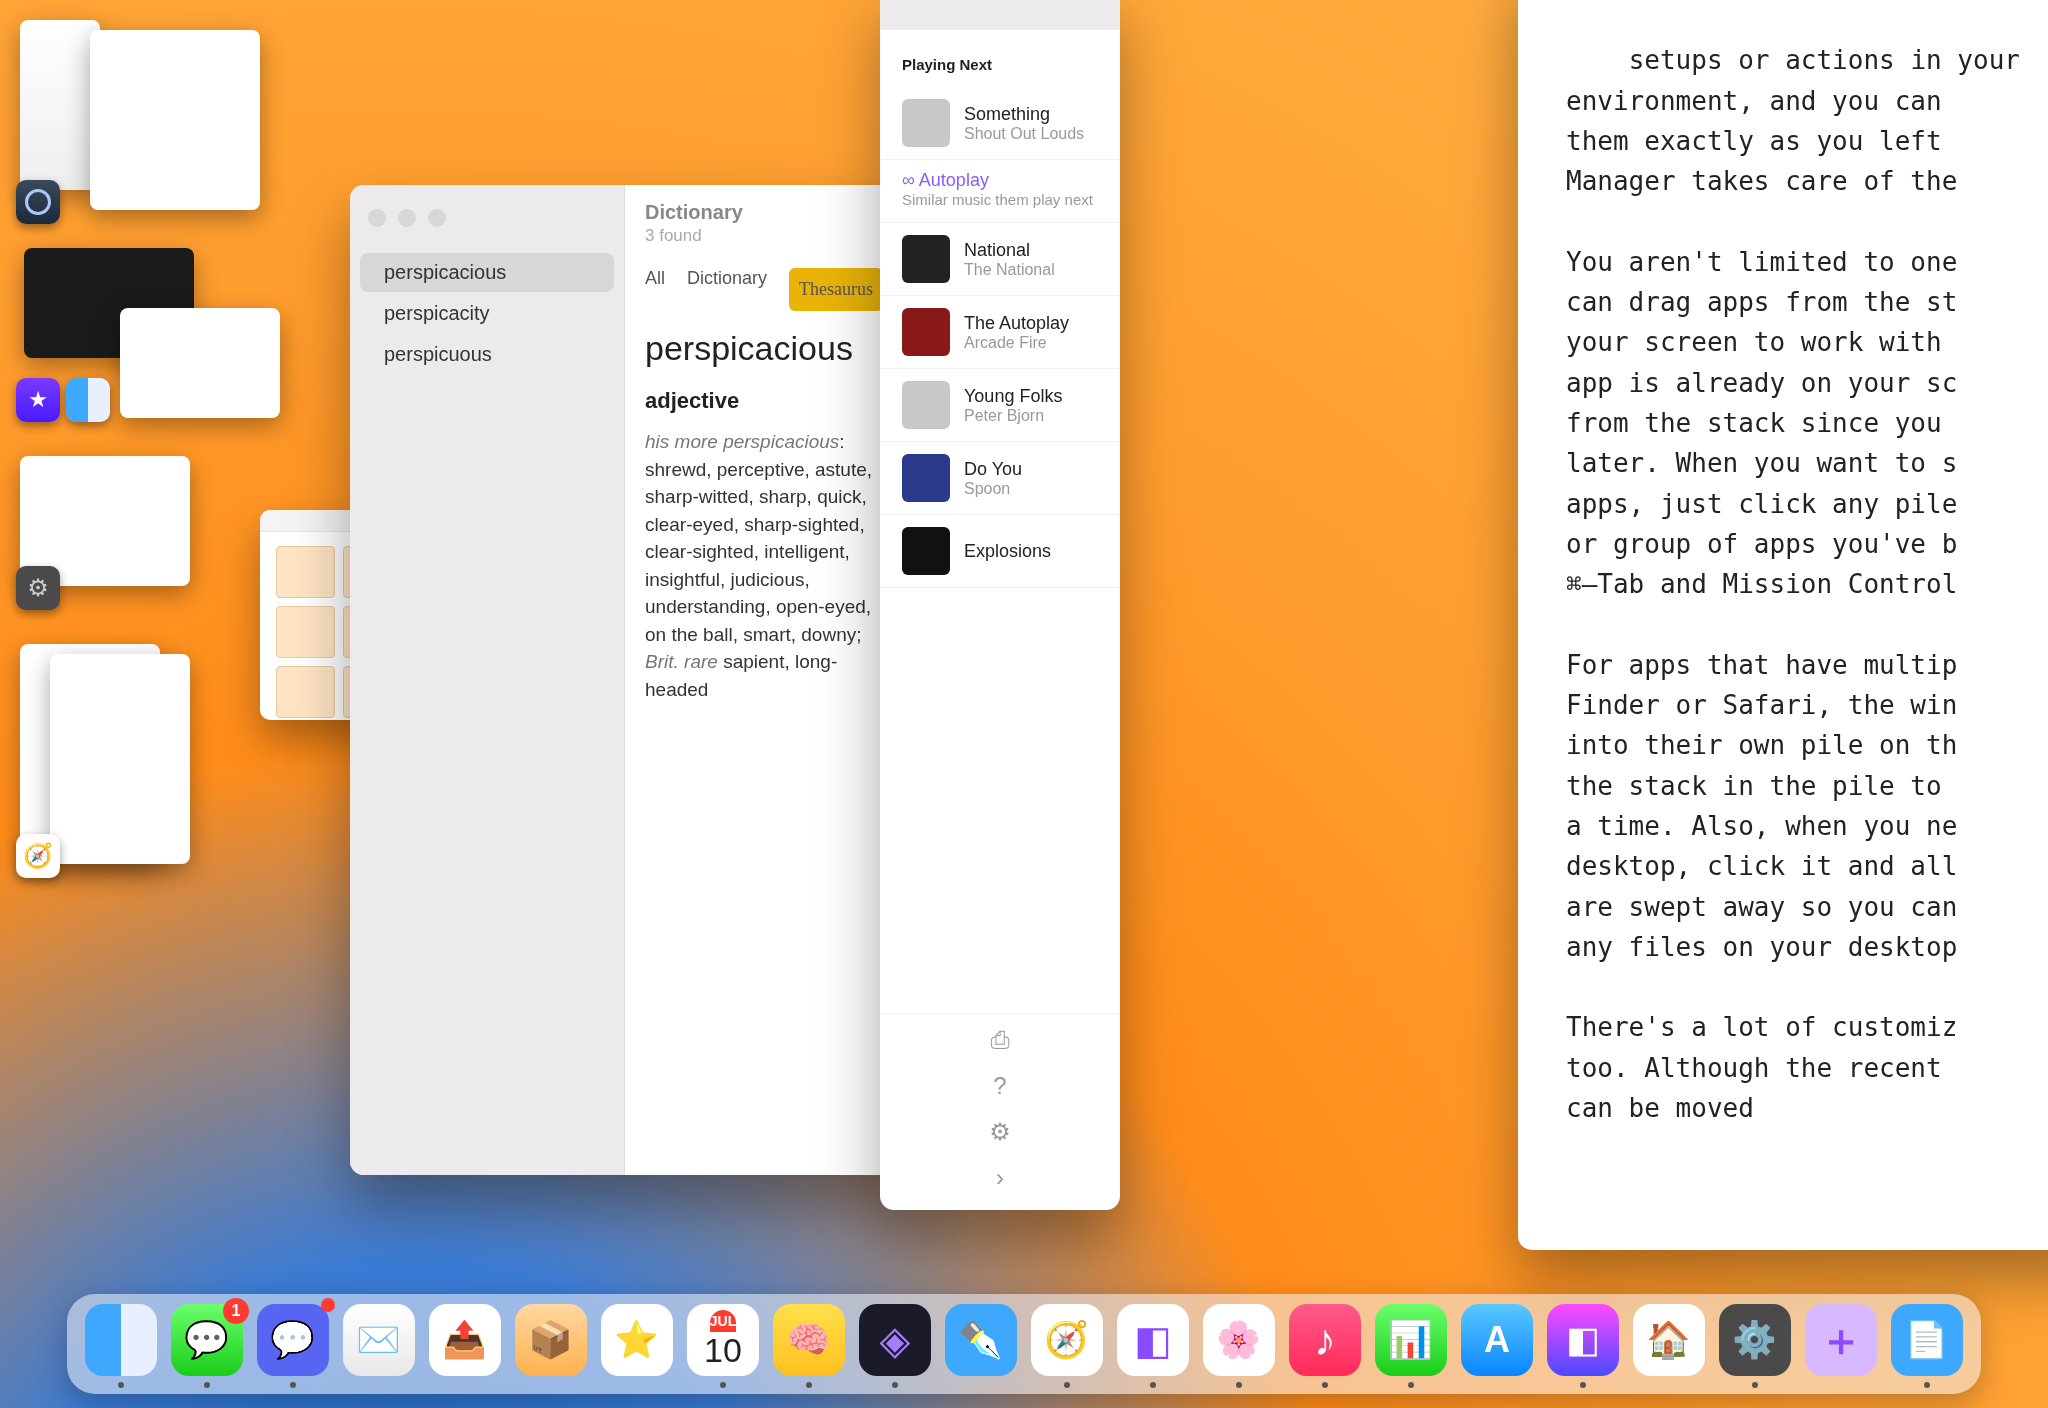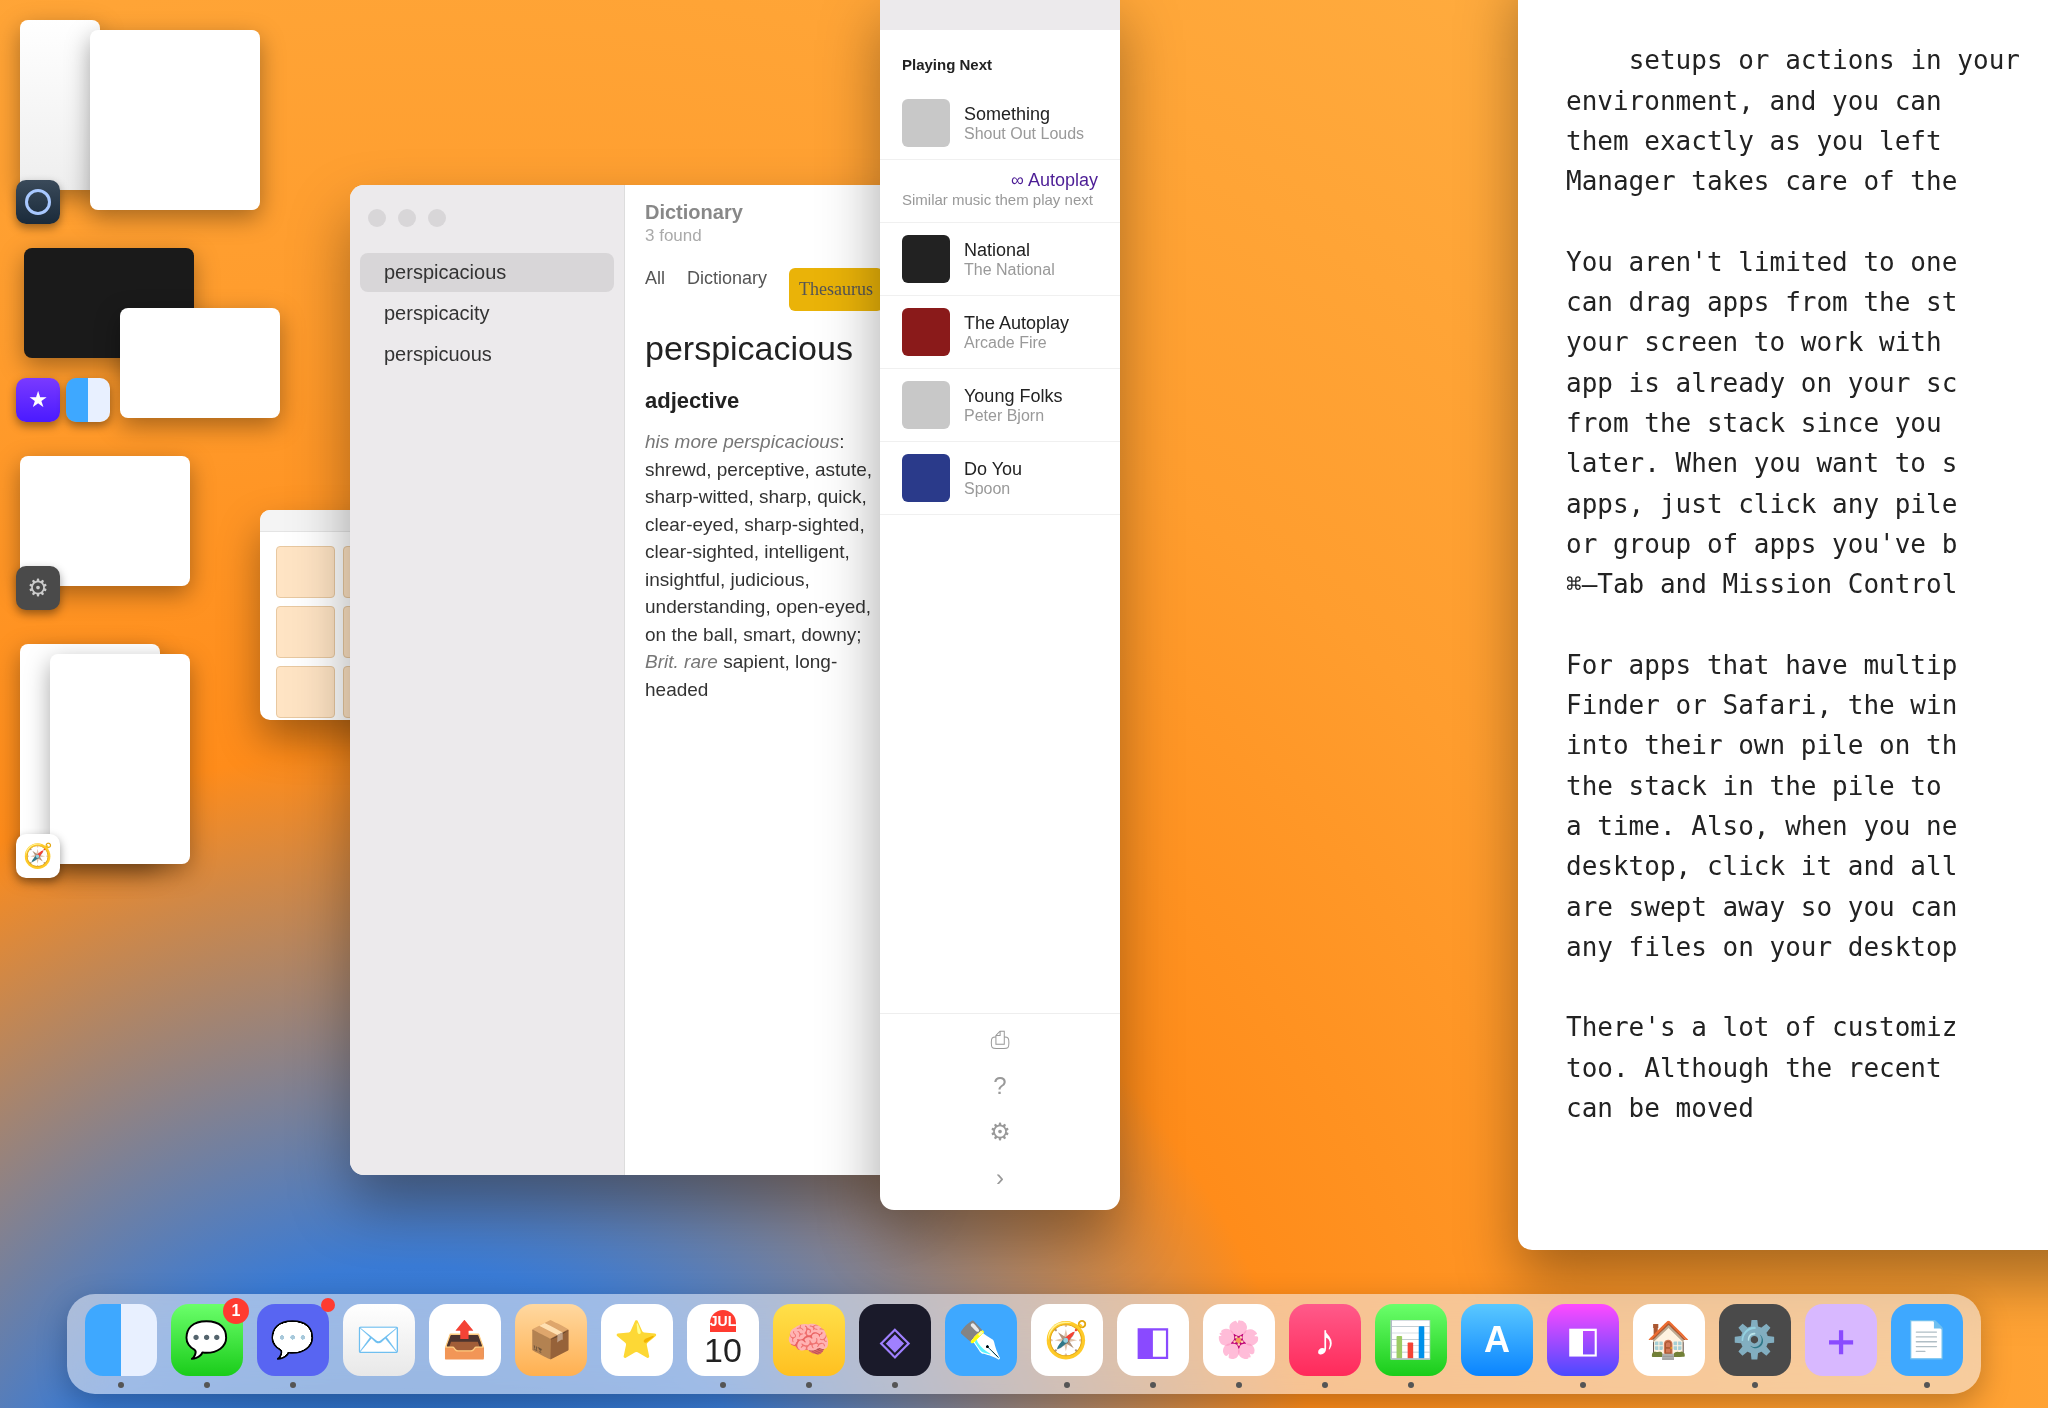--- a/index.html
+++ b/index.html
@@ -52,21 +52,21 @@
     padding:14px 0 0; display:flex; flex-direction:column;
   }
   .music-top { height:40px; background:#eceaec; margin:-14px 0 8px; }
   .music-h { font-weight:700; font-size:15px; padding:18px 22px 14px; color:#222;}
   .track { display:flex; gap:14px; padding:12px 22px; align-items:center; border-bottom:1px solid #f0f0f0;}
   .art { width:48px; height:48px; border-radius:6px; background:#ccc; flex-shrink:0;}
   .art.dk{background:#222;} .art.rd{background:#8a1a1a;} .art.gr{background:#c8c8c8;} .art.bl{background:#2a3a8a;} .art.bk{background:#111;}
   .tmeta .tt { font-size:18px; color:#222; white-space:nowrap; overflow:hidden; text-overflow:ellipsis; max-width:150px;}
   .tmeta .ta { font-size:16px; color:#999; white-space:nowrap; overflow:hidden; text-overflow:ellipsis; max-width:150px;}
   .autoplay { padding:10px 22px 14px; border-bottom:1px solid #f0f0f0;}
-  .ap-t { font-size:18px; color:#4c1d95;text-align:right; }
+  .ap-t { font-size:18px; color:#8b5cf6; }
   .ap-s { font-size:15px; color:#999; }
   .music-foot { margin-top:auto; padding:12px 0 18px; display:flex; flex-direction:column; align-items:center; gap:18px; color:#999; font-size:24px; border-top:1px solid #eee;}
 
   
   .doc {
     position:absolute; right:-450px; top:-40px; width:980px; height:1290px;
     background:#fff; border-radius:14px; box-shadow:0 30px 60px rgba(0,0,0,.35);
     padding:40px 48px; font-family: ui-monospace, Menlo, monospace; font-size:26px; line-height:1.55; color:#222;
     white-space:pre-wrap;
   }
@@ -231,20 +231,27 @@
             <div class="ta">Peter Bjorn</div>
           </div>
         </div>
         <div class="track">
           <div class="art bl"></div>
           <div class="tmeta">
             <div class="tt">Do You</div>
             <div class="ta">Spoon</div>
           </div>
         </div>
+        <div class="track">
+          <div class="art bk"></div>
+          <div class="tmeta">
+            <div class="tt">Explosions</div>
+            <div class="ta"></div>
+          </div>
+        </div>
       </div>
     <div class="music-foot">
       <span>⎙</span>
       <span>?</span>
       <span>⚙</span>
       <span>›</span>
     </div>
   </div>
 
   <div class="doc">

